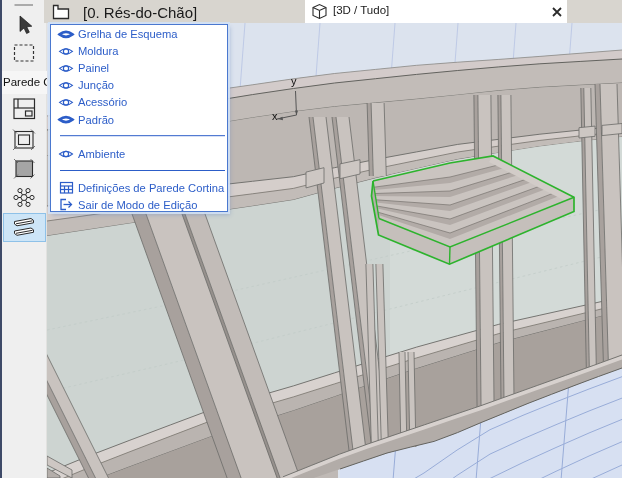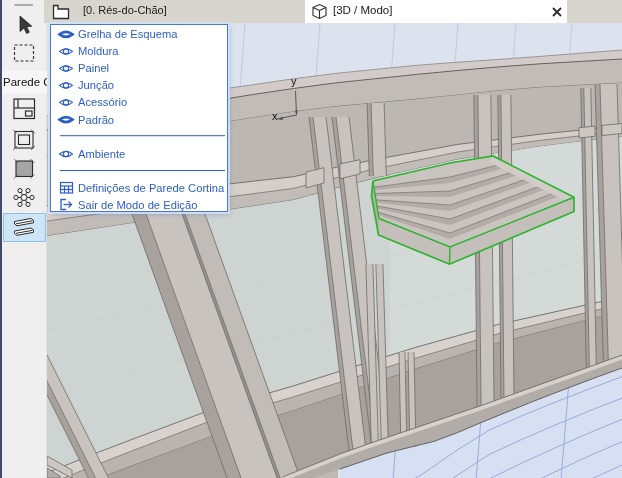--- a/index.html
+++ b/index.html
@@ -1,20 +1,20 @@
 <!DOCTYPE html>
 <html><head><meta charset="utf-8">
 <style>
 *{margin:0;padding:0;box-sizing:border-box}
 html,body{width:622px;height:478px;overflow:hidden;font-family:"Liberation Sans",sans-serif}
 #page{position:relative;width:622px;height:478px;background:#efefef}
 #view{position:absolute;left:0;top:0}
 #tabbar{position:absolute;left:44px;top:0;width:578px;height:23px;background:#d8d5cf}
 #tab2{position:absolute;left:305px;top:0;width:262px;height:23px;background:#ffffff}
-#tabtext1{position:absolute;left:83px;top:4px;font-size:11px;color:#1a1a1a}
+#tabtext1{position:absolute;left:83px;top:4px;font-size:15px;color:#1a1a1a}
 #tabtext2{position:absolute;left:333px;top:4px;font-size:11.5px;color:#1a1a1a}
 #toolbar{position:absolute;left:0;top:0;width:47px;height:478px;background:#efefef;border-left:2px solid #3e4a68;border-right:1px solid #e2e2e0}
 #plabel{position:absolute;left:2px;top:71px;width:45px;height:23px;background:#f6f6f6;font-size:11.5px;color:#111;line-height:23px;padding-left:1px;white-space:nowrap;overflow:hidden}
 #selbox{position:absolute;left:3px;top:213px;width:43px;height:29px;background:#cde5f7;border:1px solid #8ec1e8}
 #menu{position:absolute;left:50px;top:24px;width:178px;height:188px;background:#fff;border:1px solid #4a78cf;box-shadow:0 0 0 2px rgba(210,225,245,0.9),2px 3px 4px rgba(110,140,190,0.45)}
 .mt{font-size:11.2px;fill:#2c5dc8;font-family:"Liberation Sans",sans-serif}
 </style></head>
 <body>
 <div id="page">
   <svg id="view" width="622" height="478" viewBox="0 0 622 478">
@@ -169,21 +169,21 @@
 <path d="M282.5 116.8 L277.5 118.9 L283 120.2 Z" fill="#555"></path>
 <text x="291" y="85" font-size="11" fill="#111" font-family="Liberation Sans, sans-serif">y</text>
 <text x="272" y="120" font-size="11" fill="#111" font-family="Liberation Sans, sans-serif">x</text>
   </svg>
   <div id="toolbar"></div>
   <div id="plabel">Parede C</div>
   <div id="selbox"></div>
   <div id="tabbar"></div>
   <div id="tab2"></div>
   <div id="tabtext1">[0. Rés-do-Chão]</div>
-  <div id="tabtext2">[3D / Modo]</div>
+  <div id="tabtext2">[3D / Tudo]</div>
   <div id="menu"></div>
   <svg width="622" height="478" viewBox="0 0 622 478" style="position:absolute;left:0;top:0;pointer-events:none">
   <path d="M 53.5 5.5 L 58 5.5 L 58 9 L 68.5 9 L 68.5 18.5 L 53.5 18.5 Z" fill="#fff" stroke="#2b2b2b" stroke-width="1.3"></path>
       <g fill="#fff" stroke="#2b2b2b" stroke-width="1.1">
         <path d="M 313 7.5 L 319.5 4.5 L 326 7.5 L 326 15.5 L 319.5 18.5 L 313 15.5 Z"></path>
         <path d="M 313 7.5 L 319.5 10.5 L 326 7.5 M 319.5 10.5 L 319.5 18.5" fill="none"></path>
       </g>
       <path d="M 553 8 L 561 16 M 561 8 L 553 16" stroke="#2b2b2b" stroke-width="1.8"></path>
   <line x1="14.5" y1="5" x2="33" y2="5" stroke="#8f8f8f" stroke-width="1.4"></line>
 <path d="M 20 16 L 20 31.5 L 24 28 L 26.6 33.5 L 29.3 32.2 L 26.8 26.8 L 31.8 26.2 Z" fill="#3a3a3a" stroke="#1a1a1a" stroke-width="0.7"></path>

